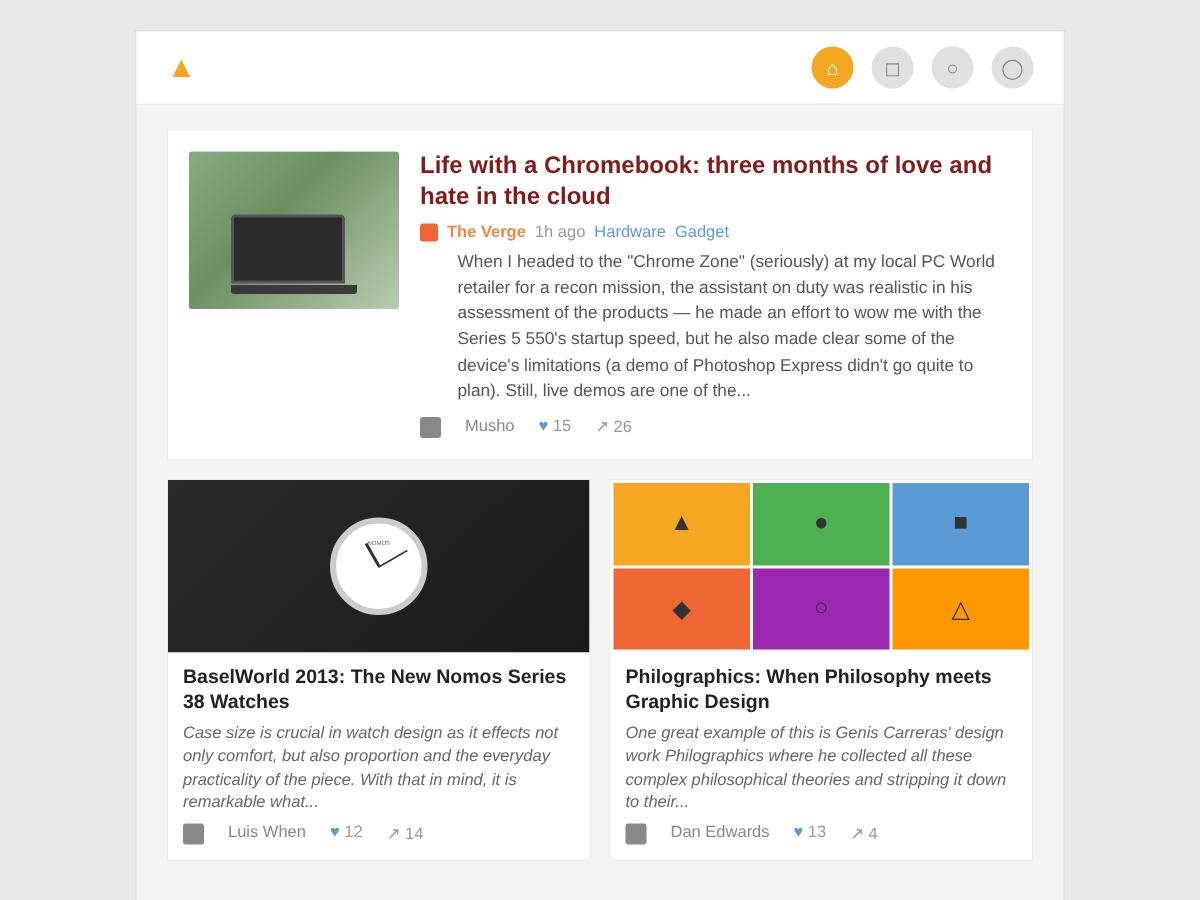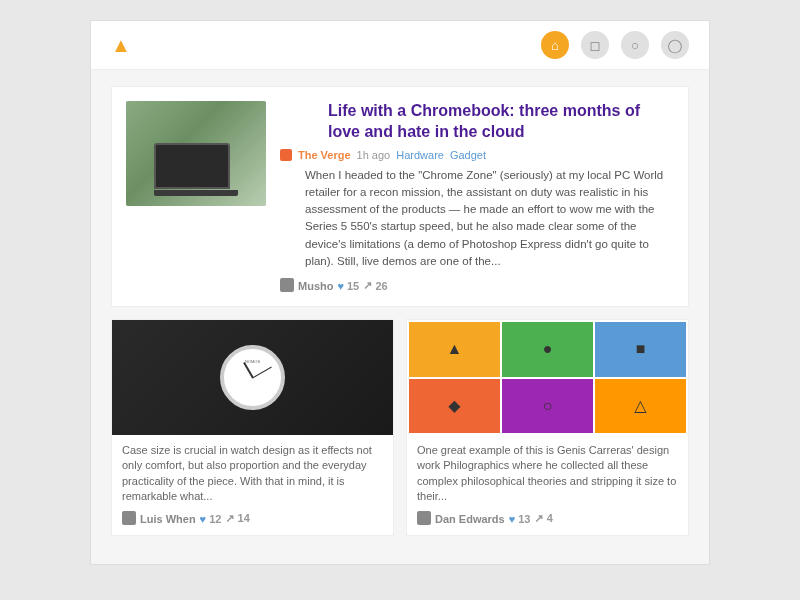--- a/index.html
+++ b/index.html
@@ -97,24 +97,23 @@
       background: #3a3a3a;
       border-radius: 0 0 2px 2px;
       margin-top: 1px;
     }
     .featured-content {
       flex: 1;
     }
     .featured-title {
       font-size: 16px;
       font-weight: 700;
-      color: #4c1d95;
+      color: #7f1d1d;
       line-height: 1.3;
       margin-bottom: 6px;
-      margin-left: 48px;
     }
     .meta-row {
       display: flex;
       align-items: center;
       gap: 6px;
       margin-bottom: 6px;
       font-size: 11px;
       text-align: right;
     }
     .source-badge {
@@ -132,24 +131,23 @@
     .tag { color: #5b9bd5; font-weight: 500; cursor: pointer; }
     .article-body {
       font-size: 11.5px;
       color: #555;
       line-height: 1.5;
       margin-bottom: 8px;
       margin-left: 25px;
     }
     .article-footer {
       display: flex;
-      align-items: flex-end;
-      gap: 4px;
+      align-items: flex-start;
+      gap: 16px;
       font-size: 11px;
-      font-weight: bold;
     }
     .avatar-sm {
       width: 14px;
       height: 14px;
       border-radius: 2px;
       background: #888;
       flex-shrink: 0;
     }
     .author-name { color: #888; font-size: 11px; }
     .stat-group {
@@ -248,20 +246,21 @@
       font-weight: 700;
       color: #222;
       line-height: 1.3;
       margin-bottom: 5px;
     }
     .card-body-text {
       font-size: 11px;
       color: #666;
       line-height: 1.4;
       margin-bottom: 6px;
+      font-style: italic;
     }
   </style>
 </head>
 <body>
 
 <div class="page-wrapper">
 
   <div class="top-nav">
     <div class="logo-icon">▲</div>
     <div class="nav-icons">
@@ -314,20 +313,21 @@
         <div class="card-image">
           <div class="card-image-watch">
             <div class="watch-face">
               <div class="watch-hand-h"></div>
               <div class="watch-hand-m"></div>
               <span style="font-size:4px;color:#666;position:absolute;top:10px;">NOMOS</span>
             </div>
           </div>
         </div>
         <div class="card-body">
+          <div class="card-title">BaselWorld 2013: The New Nomos Series 38 Watches</div>
           <div class="card-body-text">Case size is crucial in watch design as it effects not only comfort, but also proportion and the everyday practicality of the piece. With that in mind, it is remarkable what...</div>
           <div class="article-footer">
             <div class="avatar-sm"></div>
             <span class="author-name">Luis When</span>
             <div class="stat-group">
               <span class="heart-icon">♥</span>
               <span>12</span>
             </div>
             <div class="stat-group">
               <span>↗</span>
@@ -342,21 +342,22 @@
           <div class="card-image-philo">
             <div class="philo-cell philo-c1">▲</div>
             <div class="philo-cell philo-c2">●</div>
             <div class="philo-cell philo-c3">■</div>
             <div class="philo-cell philo-c4">◆</div>
             <div class="philo-cell philo-c5">○</div>
             <div class="philo-cell philo-c6">△</div>
           </div>
         </div>
         <div class="card-body">
-          <div class="card-body-text">One great example of this is Genis Carreras' design work Philographics where he collected all these complex philosophical theories and stripping it size to their...</div>
+          <div class="card-title">Philographics: When Philosophy meets Graphic Design</div>
+          <div class="card-body-text">One great example of this is Genis Carreras' design work Philographics where he collected all these complex philosophical theories and stripping it down to their...</div>
           <div class="article-footer">
             <div class="avatar-sm"></div>
             <span class="author-name">Dan Edwards</span>
             <div class="stat-group">
               <span class="heart-icon">♥</span>
               <span>13</span>
             </div>
             <div class="stat-group">
               <span>↗</span>
               <span>4</span>

